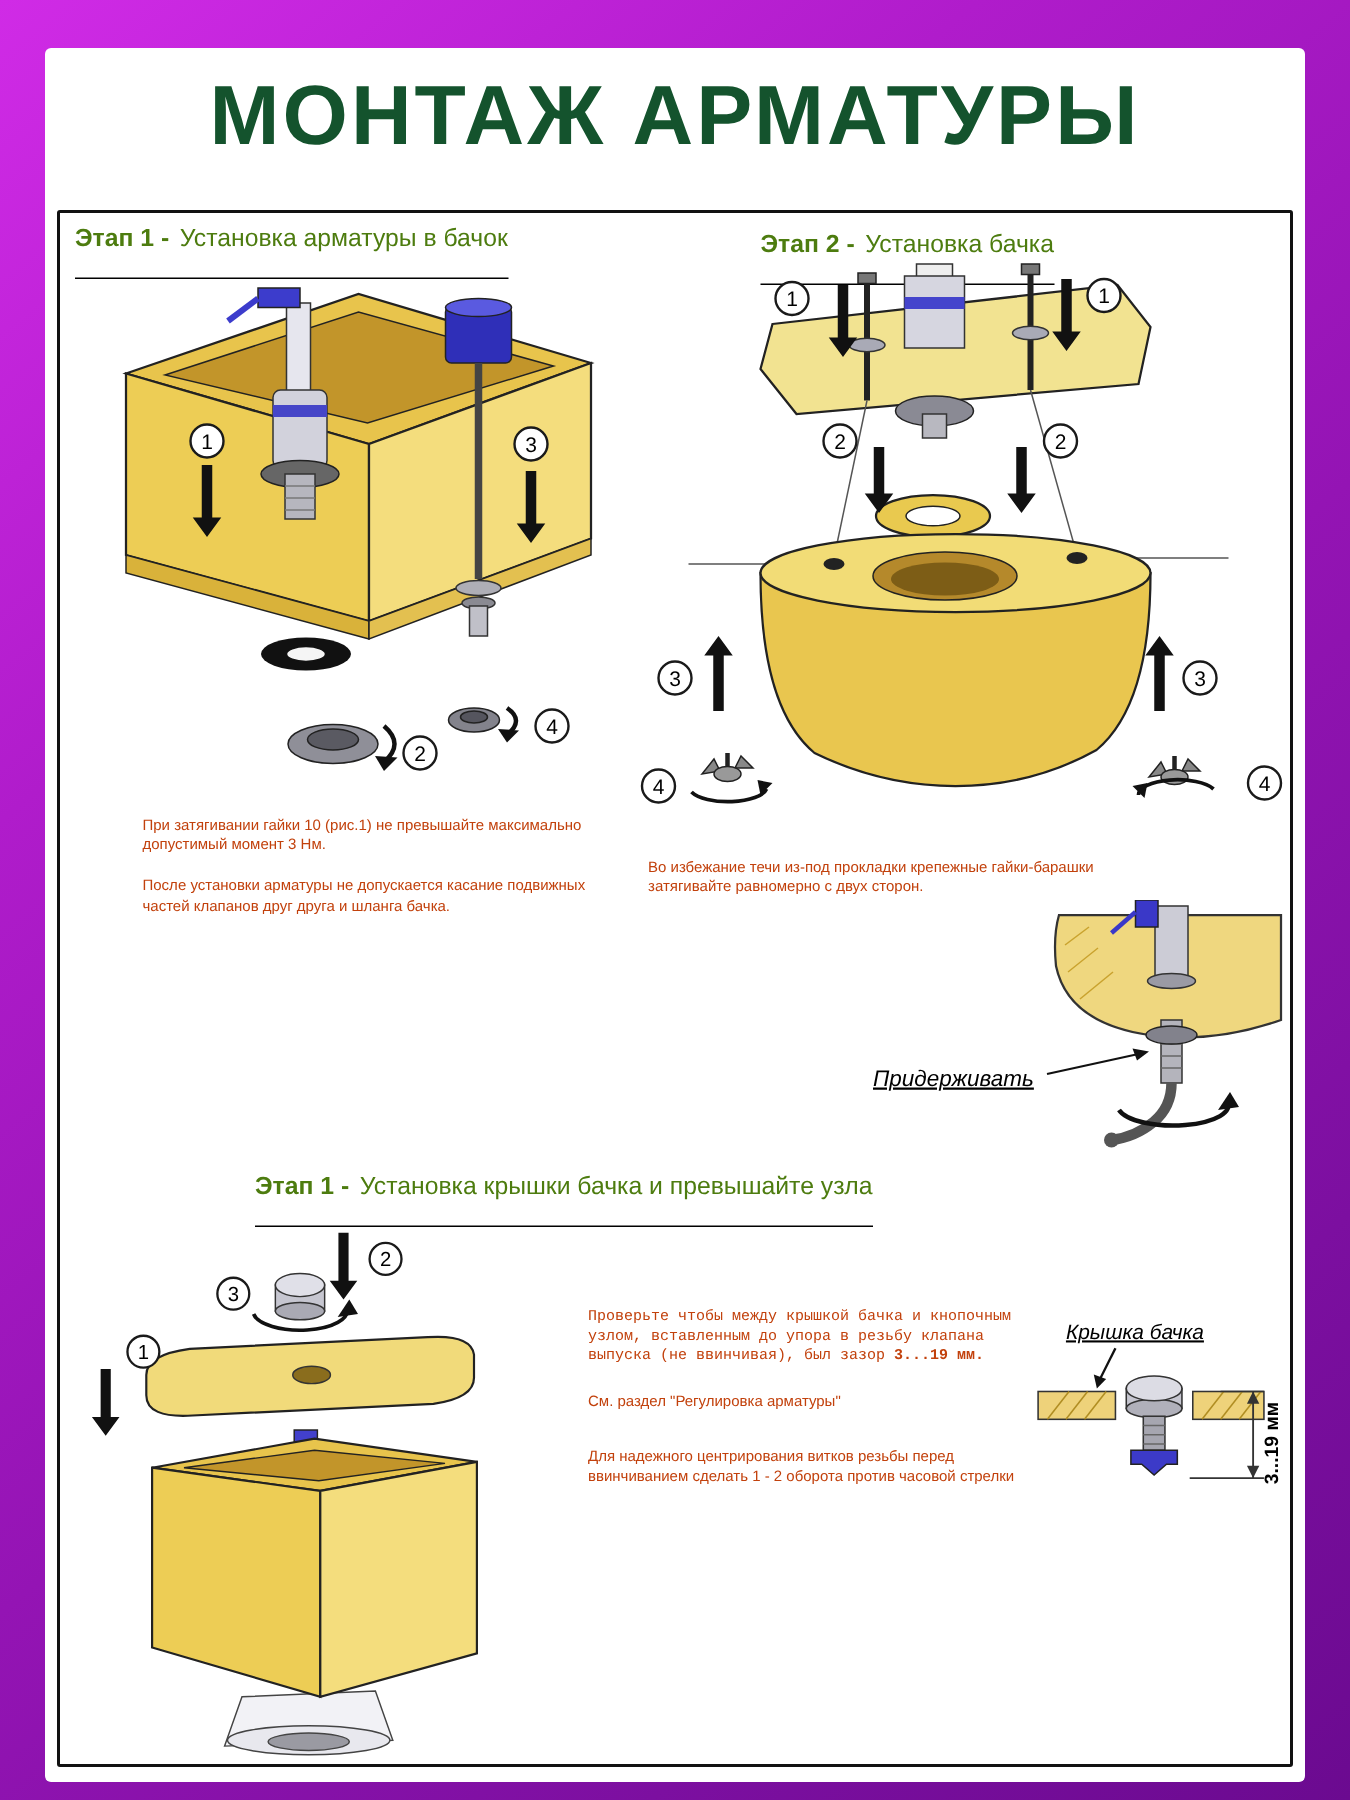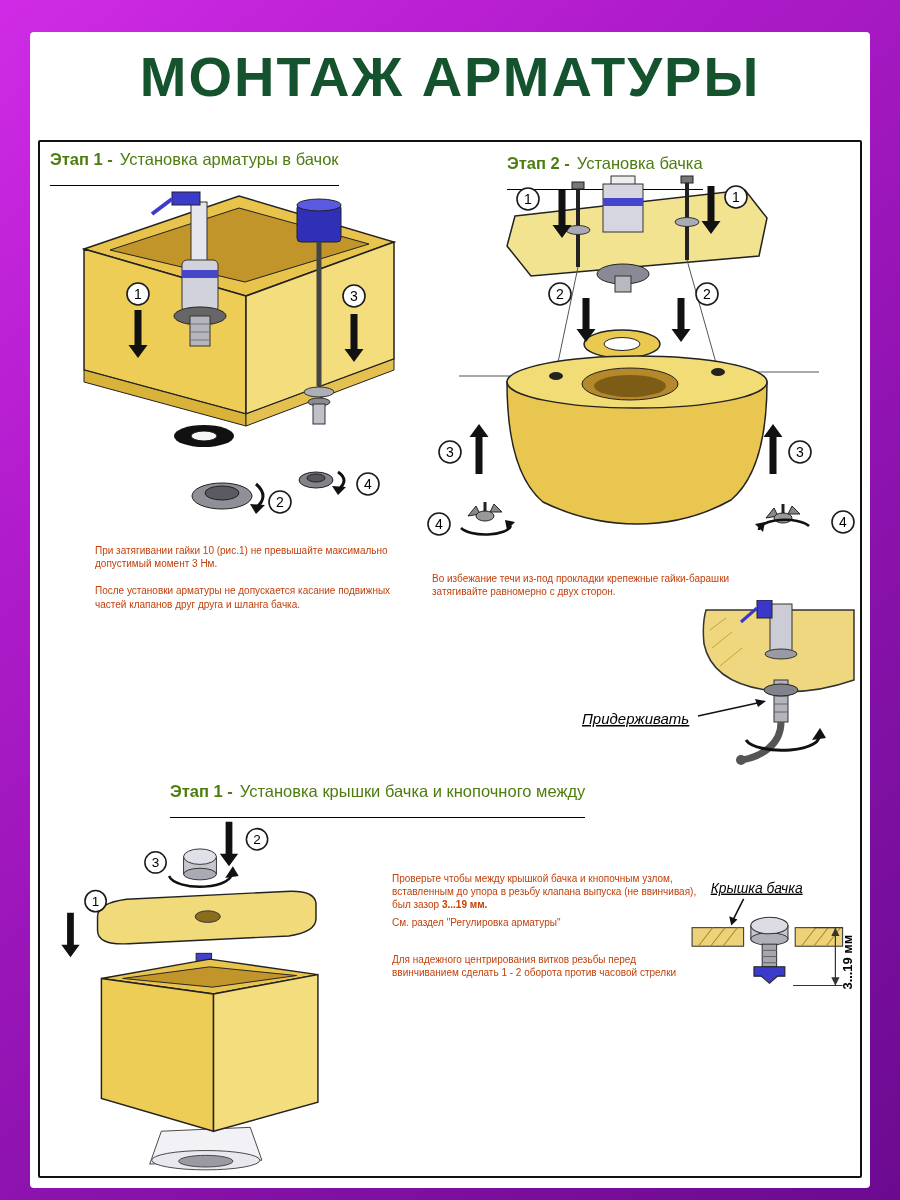--- a/index.html
+++ b/index.html
@@ -249,21 +249,21 @@
           <circle cx="161" cy="160" r="5" fill="#555"></circle>
         </g>
         <path d="M 166,140 A 36 13 0 1 0 238,134" stroke="#111" stroke-width="3" fill="none"></path>
         <polygon points="240,128 246,138 232,140" fill="#111"></polygon>
         <text class="note-label" x="2" y="124">Придерживать</text>
         <line x1="118" y1="116" x2="182" y2="102" stroke="#111" stroke-width="1.5"></line>
         <polygon points="186,101 175,99 178,107" fill="#111"></polygon>
       </svg>
 
       <div class="stage-heading" style="left:130px;top:640px;">
-        <span class="hb">Этап 1 -</span><span>Установка крышки бачка и кнопочного между</span>
+        <span class="hb">Этап 1 -</span><span>Установка крышки бачка и превышайте узла</span>
       </div>
 
       <svg class="fig" style="left:15px;top:670px;" width="290" height="360" viewBox="0 0 300 372" role="img">
 
         <g>
           <rect x="133" y="46" width="34" height="18" fill="#c6c6d0" stroke="#333"></rect>
           <ellipse cx="150" cy="64" rx="17" ry="6" fill="#aaaab4" stroke="#333"></ellipse>
           <ellipse cx="150" cy="46" rx="17" ry="8" fill="#e0e0e8" stroke="#333"></ellipse>
         </g>
         <path d="M 118,66 A 32 13 0 1 0 182,62" stroke="#111" stroke-width="2.5" fill="none"></path>
@@ -299,21 +299,21 @@
           <circle class="marker-circle" cx="104" cy="52" r="11"></circle>
             <text class="marker-num" x="104" y="57">3</text>
         </g>
         <g>
           <circle class="marker-circle" cx="42" cy="92" r="11"></circle>
             <text class="marker-num" x="42" y="97">1</text>
         </g>
       </svg>
 
       <div class="txt" style="left:352px;top:730px;width:310px;">
-        <p style="margin-bottom:4px;"><span>Проверьте чтобы между крышкой бачка и кнопочным узлом, вставленным до упора в резьбу клапана выпуска (не ввинчивая), был зазор </span><b>3...19 мм.</b></p>
+        <p style="margin-bottom:16px;font-family:Liberation Mono, monospace;"><span>Проверьте чтобы между крышкой бачка и кнопочным узлом, вставленным до упора в резьбу клапана выпуска (не ввинчивая), был зазор </span><b>3...19 мм.</b></p>
         <p style="margin-bottom:0;">См. раздел "Регулировка арматуры"</p>
         <p style="margin-top:24px;">Для надежного центрирования витков резьбы перед ввинчиванием сделать 1 - 2 оборота против часовой стрелки</p>
       </div>
 
       <svg class="fig" style="left:650px;top:736px;" width="165" height="155" viewBox="0 0 160 150" role="img">
         <text class="note-label" style="font-size:13.5px;" x="20" y="14">Крышка бачка</text>
         <line x1="52" y1="20" x2="41" y2="42" stroke="#111" stroke-width="1.5"></line>
         <polygon points="40,46 38,37 46,40" fill="#111"></polygon>
 
         <g>

